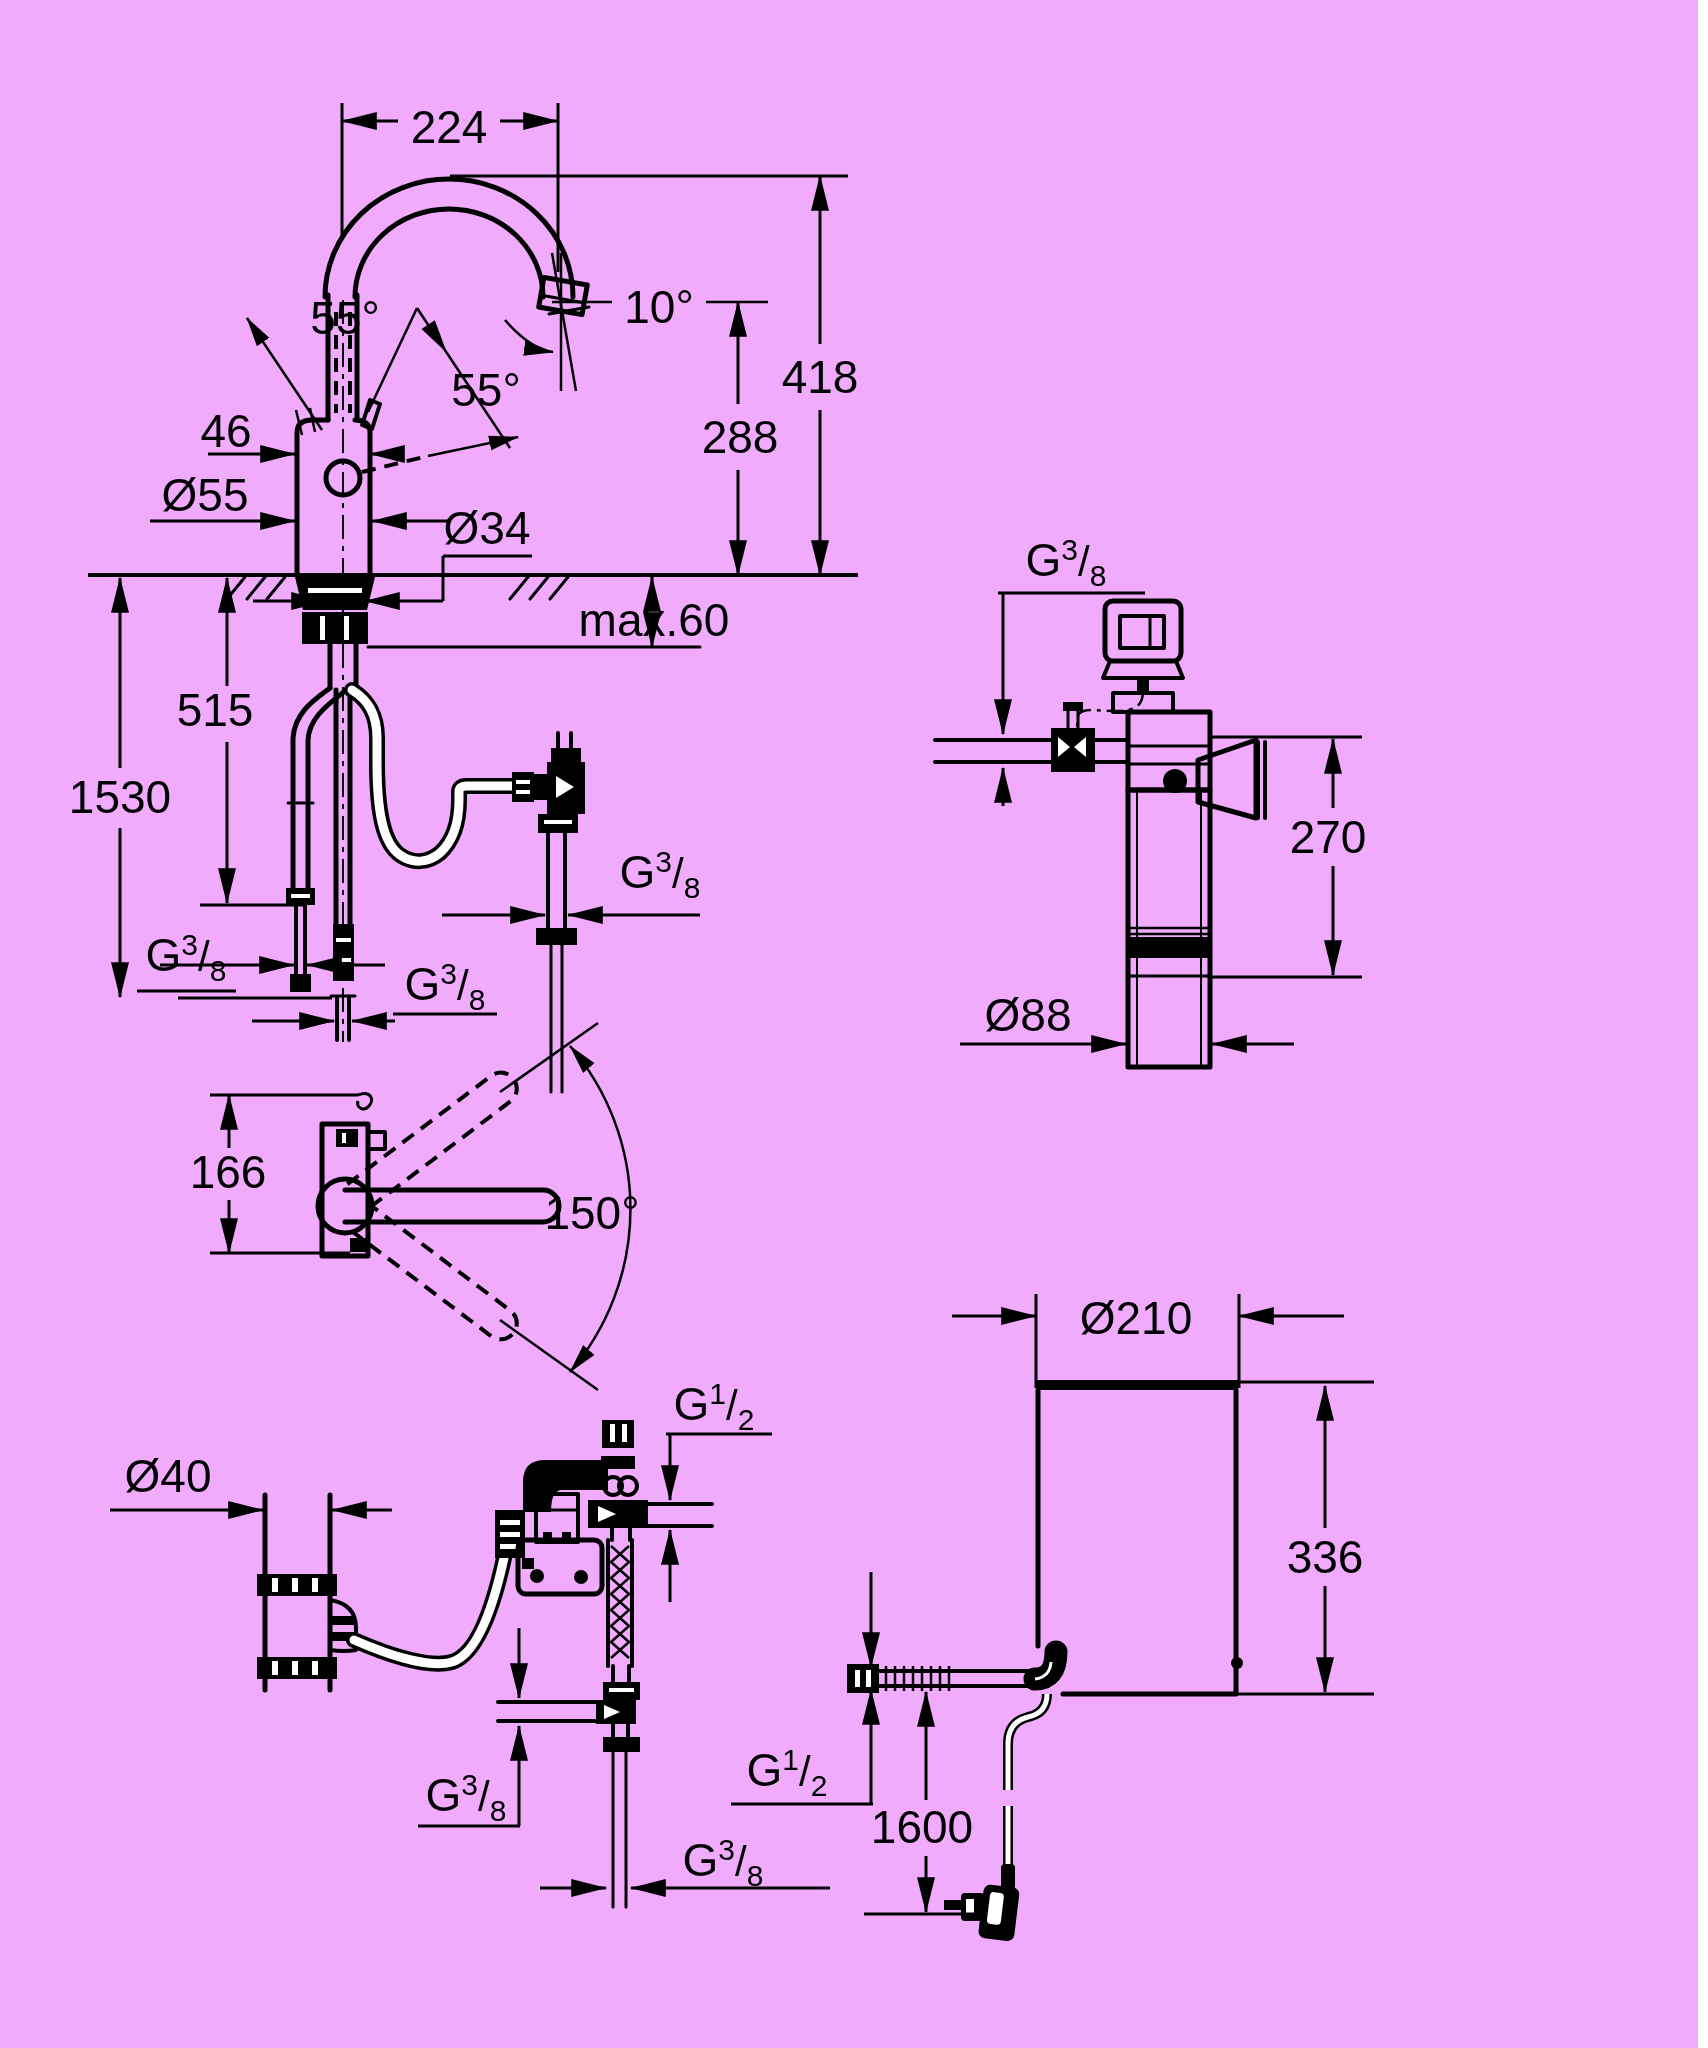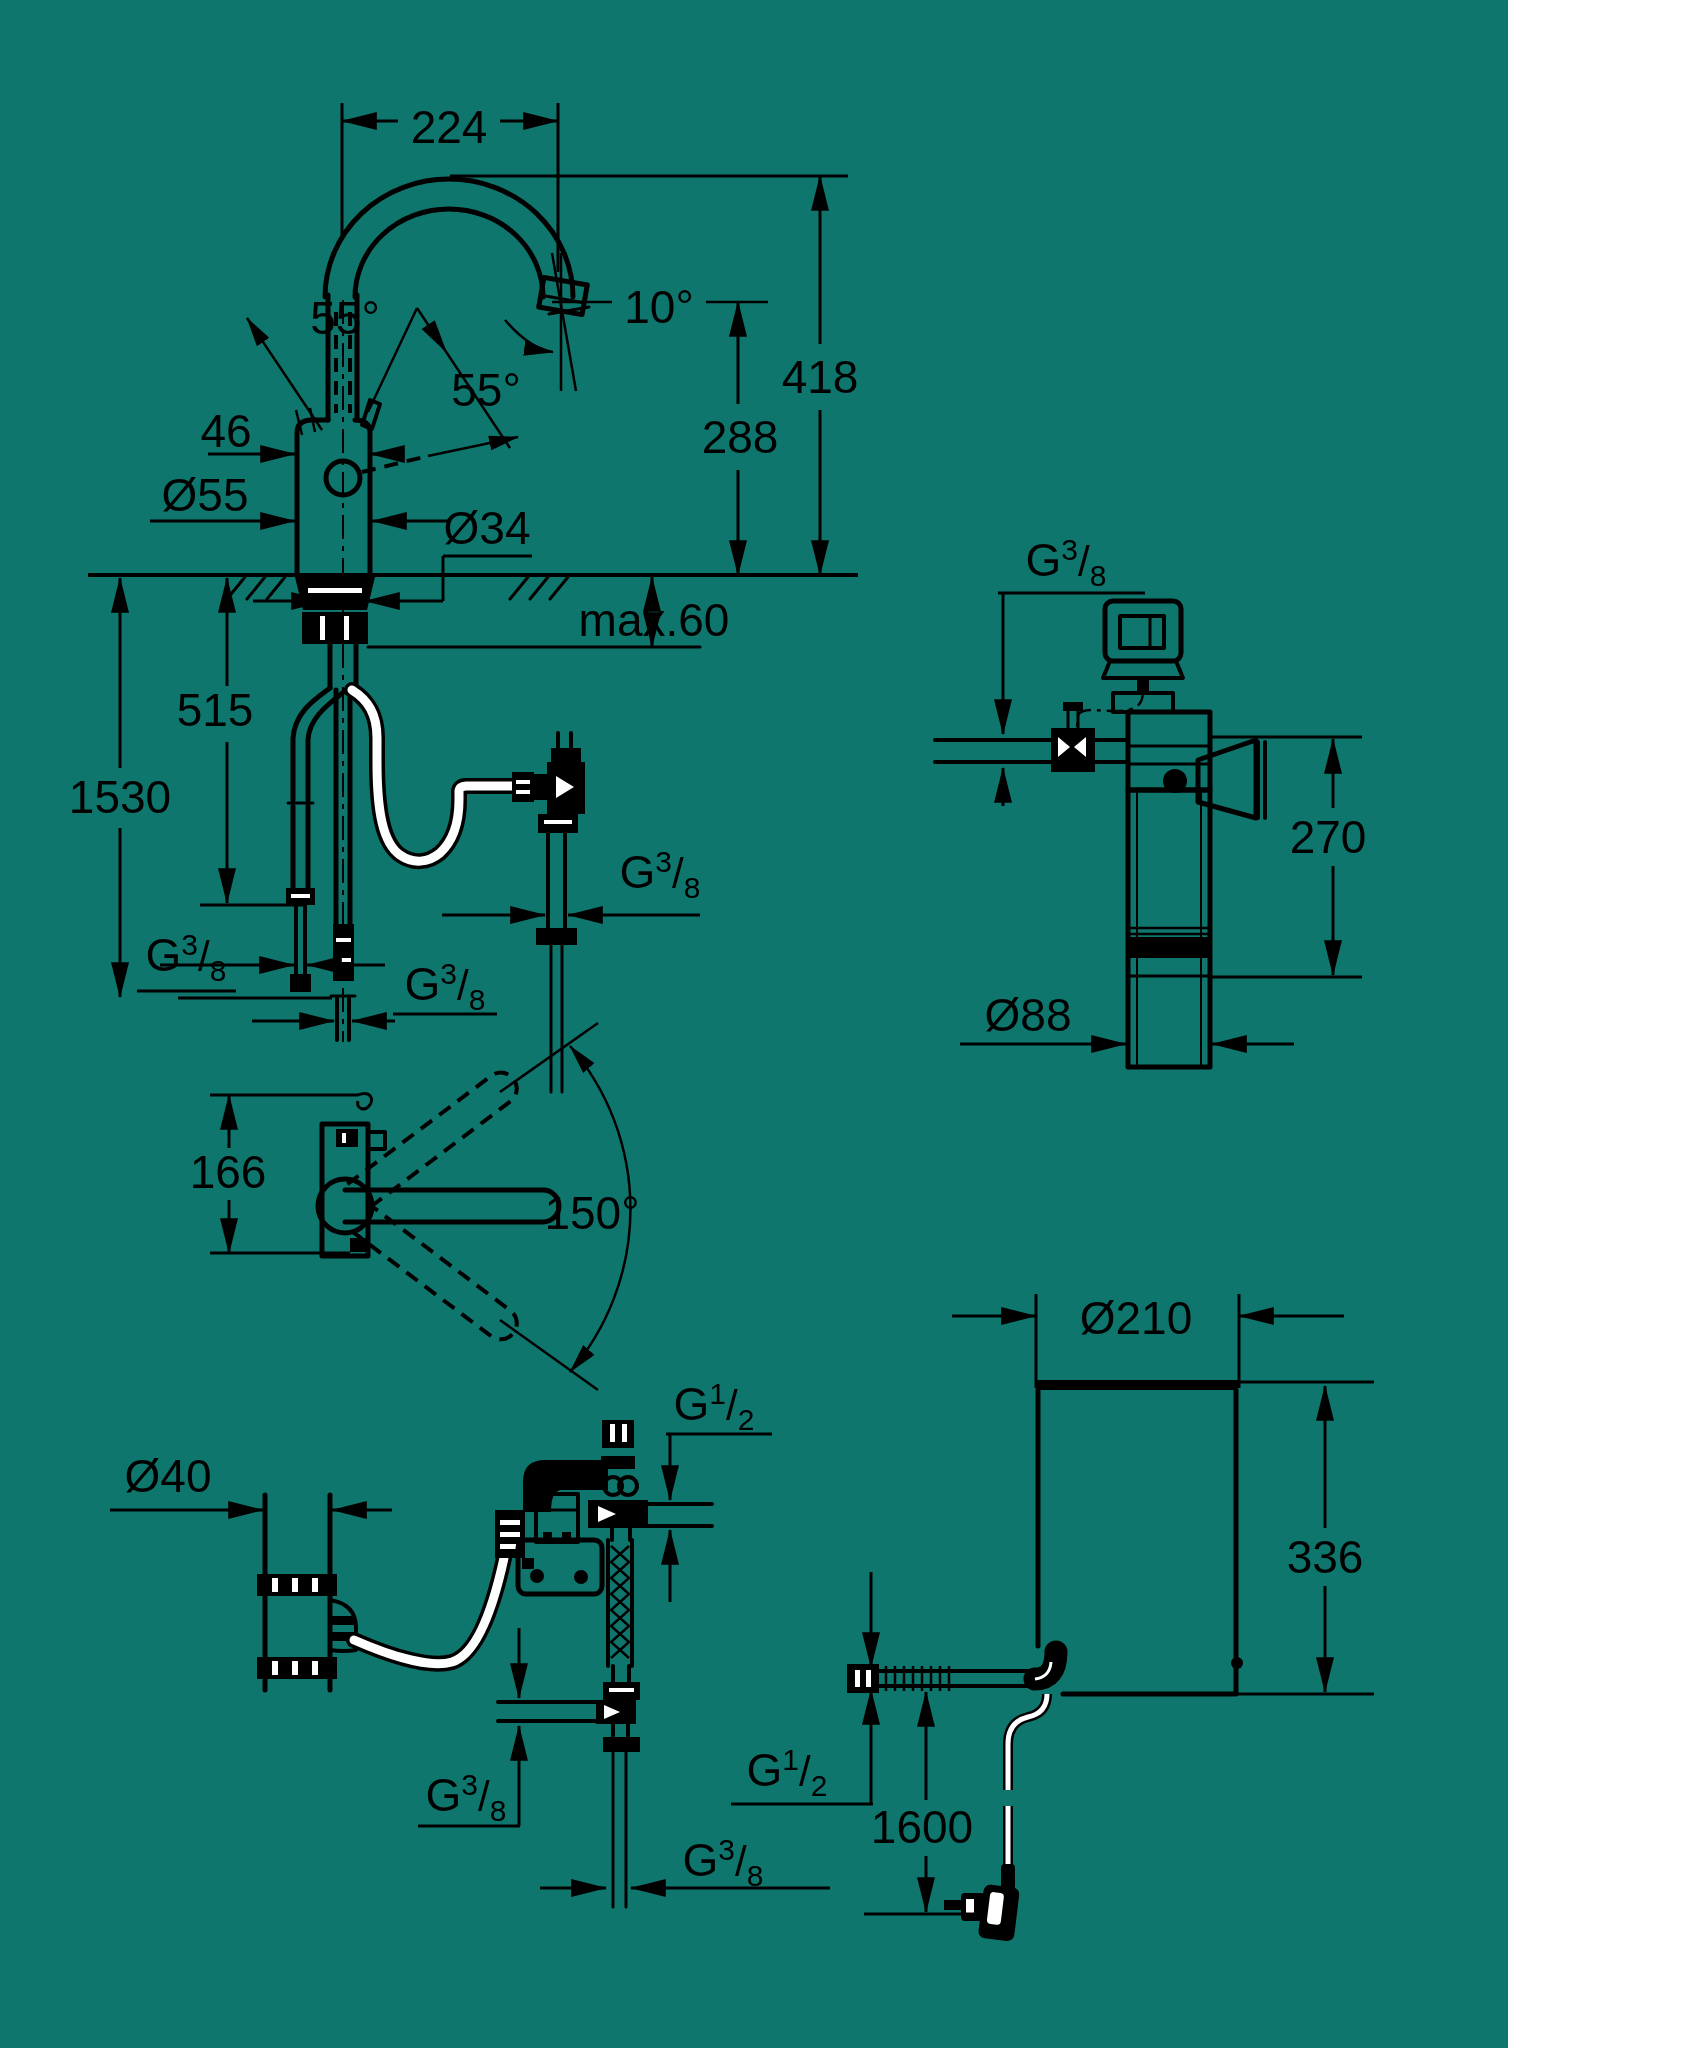--- a/index.html
+++ b/index.html
@@ -1,16 +1,16 @@
 <!DOCTYPE html>
 <html><head>
 <meta charset="utf-8">
 <style>
   html,body{margin:0;padding:0;background:#fff}
-  .stage{width:1508px;height:2048px;position:relative;background:#0f766e}
+  .stage{width:1698px;height:2048px;position:relative;background:#f0abfc}
   svg{display:block}
   text{font-family:"Liberation Sans","DejaVu Sans",sans-serif;font-size:46px;fill:#000}
   .obj{stroke:#000;stroke-width:5;fill:none;stroke-linecap:round;stroke-linejoin:round}
   .obj4{stroke:#000;stroke-width:4;fill:none;stroke-linecap:round;stroke-linejoin:round}
   .obj3{stroke:#000;stroke-width:3;fill:none;stroke-linecap:round}
   .dim{stroke:#000;stroke-width:3;fill:none}
   .thin{stroke:#000;stroke-width:2.5;fill:none}
   .cl{stroke:#000;stroke-width:2;fill:none;stroke-dasharray:24 7 5 7}
   .dash{stroke:#000;stroke-width:4;fill:none;stroke-dasharray:14 9}
   .hoseB{stroke:#000;stroke-width:16;fill:none;stroke-linecap:round}

